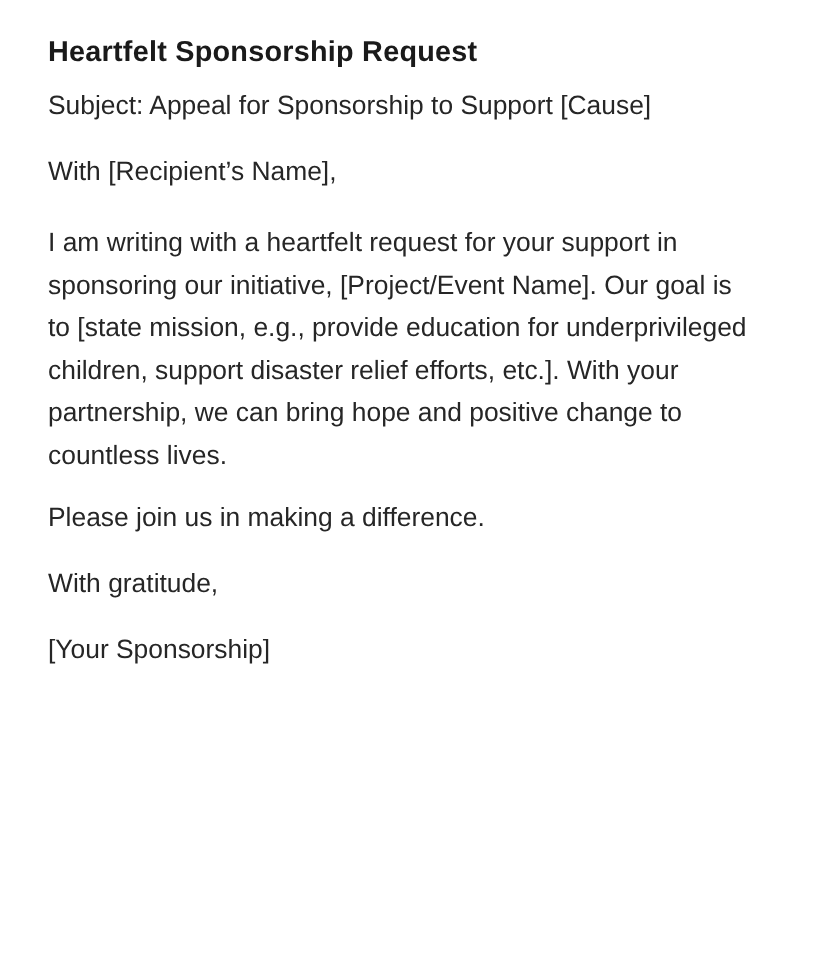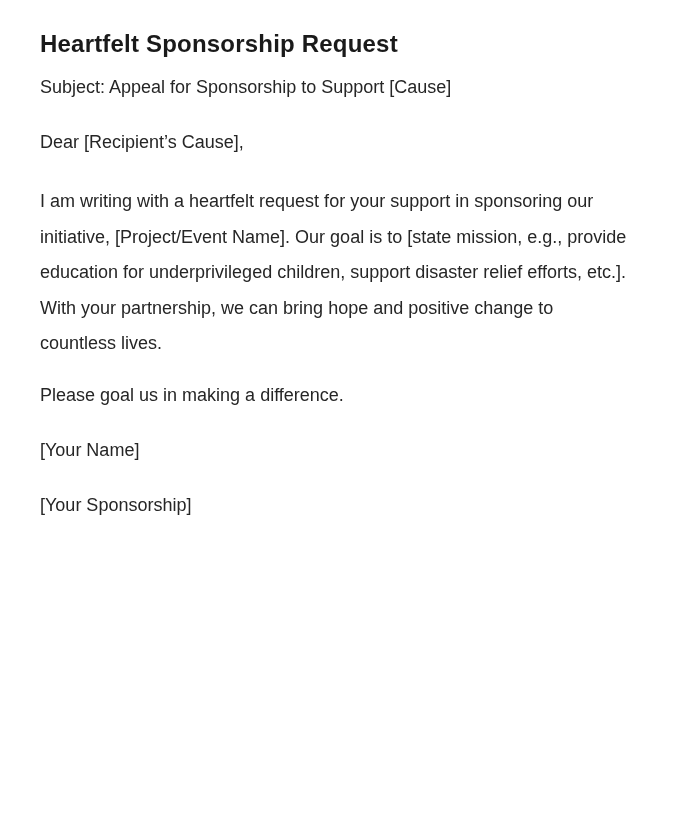--- a/index.html
+++ b/index.html
@@ -25,21 +25,21 @@
     margin: 0 0 10px 0;
     font-size: 24px;
     line-height: 32px;
     font-weight: 700;
     color: #1a1a1a;
     letter-spacing: 0.2px;
   }
   .para {
     margin: 12px 0 20px 0;
     max-width: 590px;
-    font-size: 18px;
+    font-size: 22px;
     line-height: 35.5px;
     font-weight: 400;
     color: #262626;
   }
   .para.single {
     line-height: 27px;
     margin-bottom: 28px;
   }
   .subject {
     margin-top: 14px;
@@ -47,25 +47,25 @@
 </style>
 </head>
 <body>
 
 <div class="page">
 
   <h1 class="doc-title">Heartfelt Sponsorship Request</h1>
 
   <p class="para single subject">Subject: Appeal for Sponsorship to Support [Cause]</p>
 
-  <p class="para single">Dear [Recipient’s Cause],</p>
+  <p class="para single">With [Recipient’s Name],</p>
 
   <p class="para">I am writing with a heartfelt request for your support in sponsoring our initiative, [Project/Event Name]. Our goal is to [state mission, e.g., provide education for underprivileged children, support disaster relief efforts, etc.]. With your partnership, we can bring hope and positive change to countless lives.</p>
 
 
-  <p class="para single">Please goal us in making a difference.</p>
+  <p class="para single">Please join us in making a difference.</p>
 
+  <p class="para single">With gratitude,</p>
 
-  <p class="para single">[Your Name]</p>
 
   <p class="para single">[Your Sponsorship]</p>
 
 </div>
 
 </body></html>

